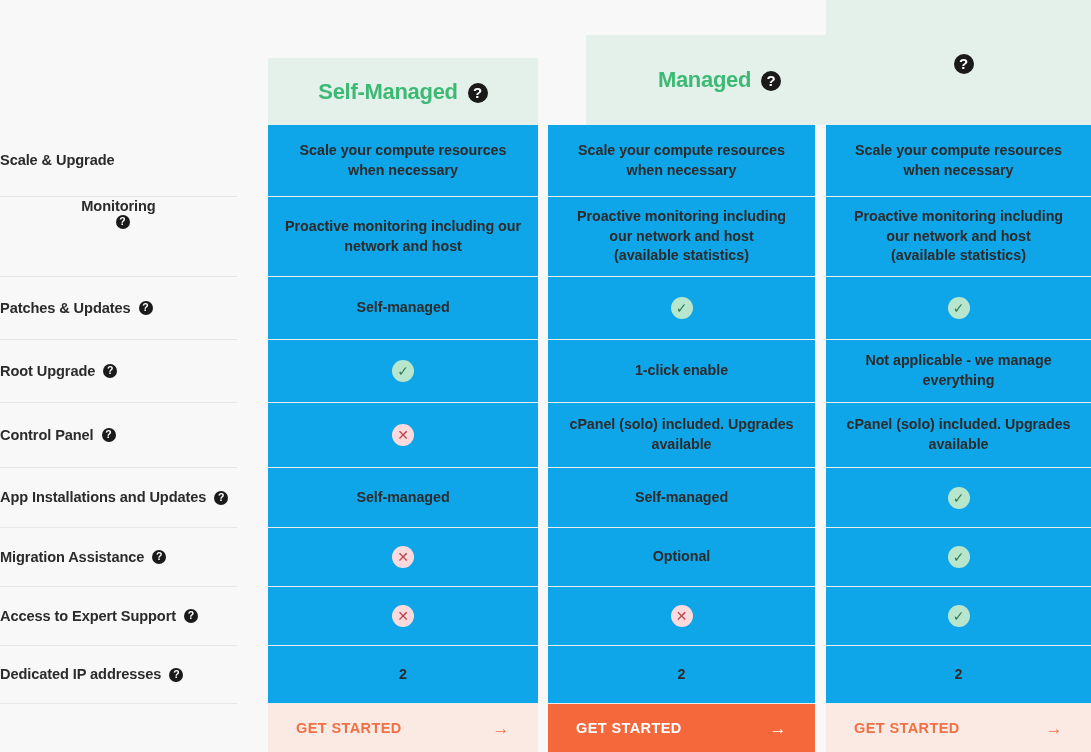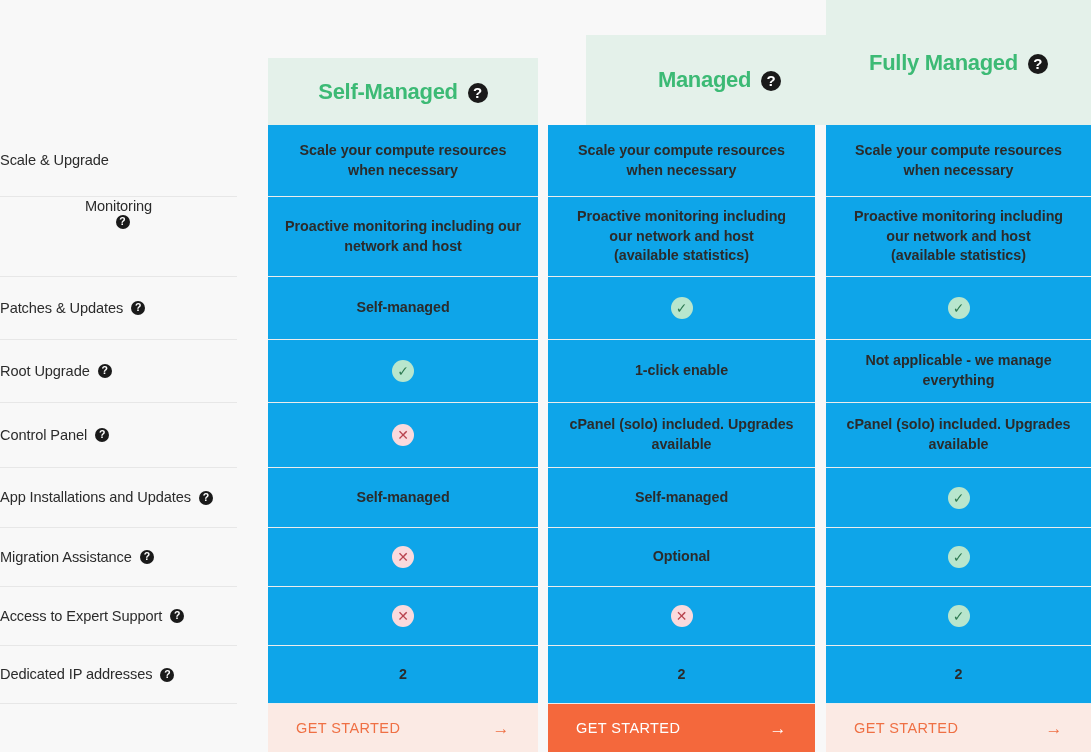--- a/index.html
+++ b/index.html
@@ -33,21 +33,21 @@
     left: 0;
     width: 237px;
     display: flex;
     align-items: center;
     border-bottom: 1px solid #e7e7e7;
     padding-left: 0px;
   }
 
   .feature-label {
     font-size: 14.6px;
-    font-weight: 400;
+    font-weight: 700;
     color: #2b2b2b;
     letter-spacing: -0.1px;
     line-height: 1.25;
   }
 
   
   .qmark {
     display: inline-flex;
     align-items: center;
     justify-content: center;
@@ -134,21 +134,21 @@
   
   .cta {
     width: 100%;
     display: flex;
     align-items: center;
     justify-content: space-between;
     padding: 0 28px;
     cursor: pointer;
     letter-spacing: 0.4px;
   }
-  .cta-label { font-size: 14.5px; font-weight: 400; }
+  .cta-label { font-size: 14.5px; font-weight: 700; }
   .cta-arrow { font-size: 17px; font-weight: 700; line-height: 1; }
 
   .cta-soft { background: #fbeae4; }
   .cta-soft .cta-label, .cta-soft .cta-arrow { color: #ef7044; }
 
   .cta-solid { background: #f4683c; }
   .cta-solid .cta-label, .cta-solid .cta-arrow { color: #ffffff; }
 </style>
 </head>
 <body>
@@ -283,21 +283,20 @@
         <div class="cell" style="position: absolute; top: 646px; height: 58px; width: 267px;">
           <div class="cell-text">2</div>
         </div>
         <div class="cta cta-solid" style="position: absolute; top: 704px; height: 48px; width: 267px;">
           <span class="cta-label">GET STARTED</span>
           <span class="cta-arrow">→</span>
         </div>
       </div>
       <div class="plan-col" style="left: 826px; width: 265px; top: 0px;">
         <div class="plan-header" style="position: absolute; top: 0px; height: 125px; width: 265px;">
-          <span class="plan-title" style="font-size: 22px;">Fully Managed</span>
           <span class="qmark qmark-lg">
             <span>?</span>
           </span>
         </div>
         <div class="cell" style="position: absolute; top: 125px; height: 72px; width: 265px;">
           <div class="cell-text">Scale your compute resources when necessary</div>
         </div>
         <div class="cell" style="position: absolute; top: 197px; height: 80px; width: 265px;">
           <div class="cell-text">Proactive monitoring including our network and host<br>(available statistics)</div>
         </div>

